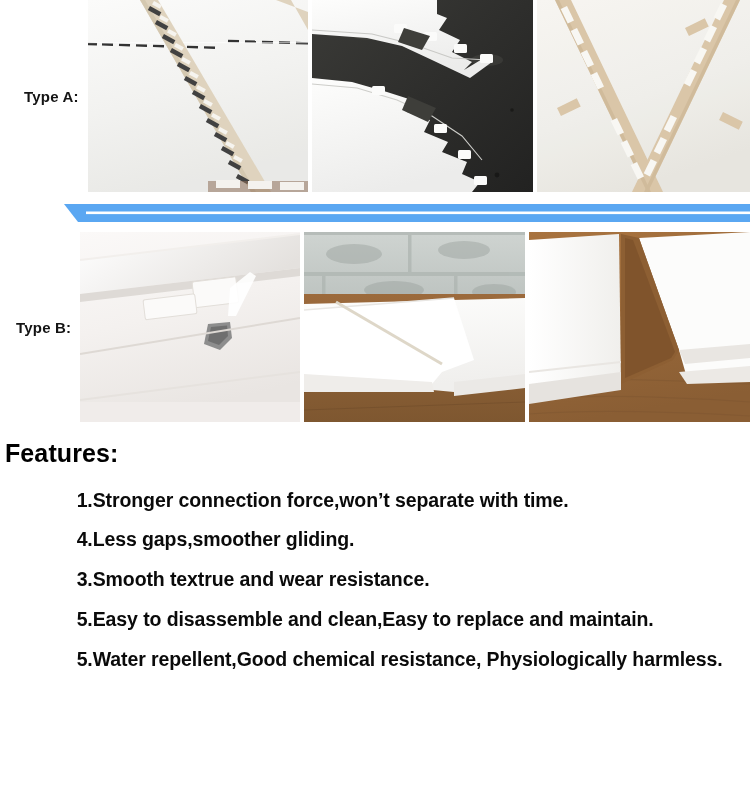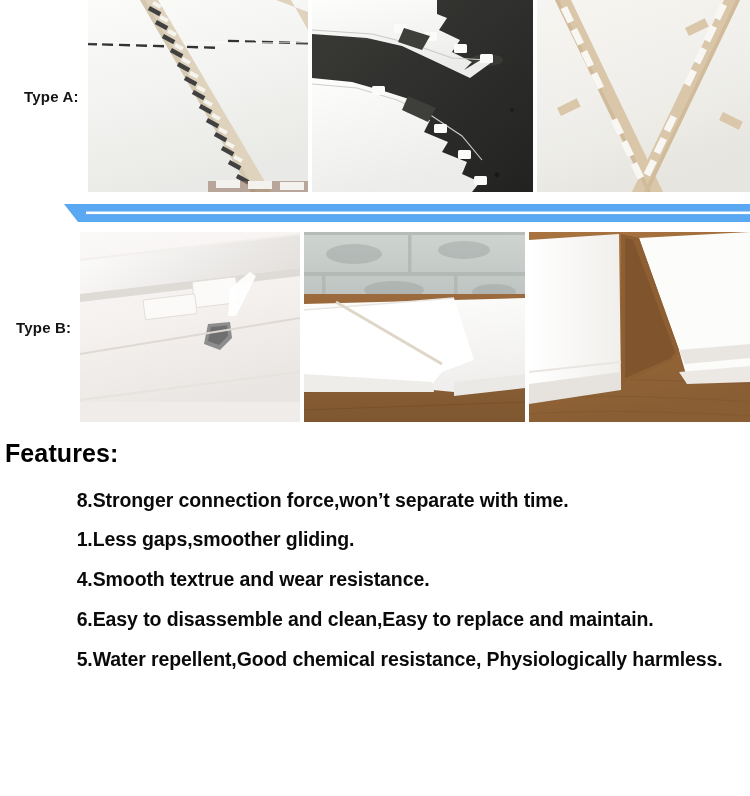--- a/index.html
+++ b/index.html
@@ -406,19 +406,19 @@
         <path d="M96,6 L104,8 L146,120 L142,126 L96,146 Z" fill="#7a5029" opacity="0.7"></path>
       </svg>
     </div>
 
   </div>
 </div>
 
 <div id="features-section">
   <div id="features-heading">Features:</div>
   <ul id="features-list">
-    <li>8.Stronger connection force,won’t separate with time.</li>
-    <li>1.Less gaps,smoother gliding.</li>
-    <li>4.Smooth textrue and wear resistance.</li>
-    <li>6.Easy to disassemble and clean,Easy to replace and maintain.</li>
+    <li>1.Stronger connection force,won’t separate with time.</li>
+    <li>4.Less gaps,smoother gliding.</li>
+    <li>3.Smooth textrue and wear resistance.</li>
+    <li>5.Easy to disassemble and clean,Easy to replace and maintain.</li>
     <li>5.Water repellent,Good chemical resistance, Physiologically harmless.</li>
   </ul>
 </div>
 
 </body></html>

